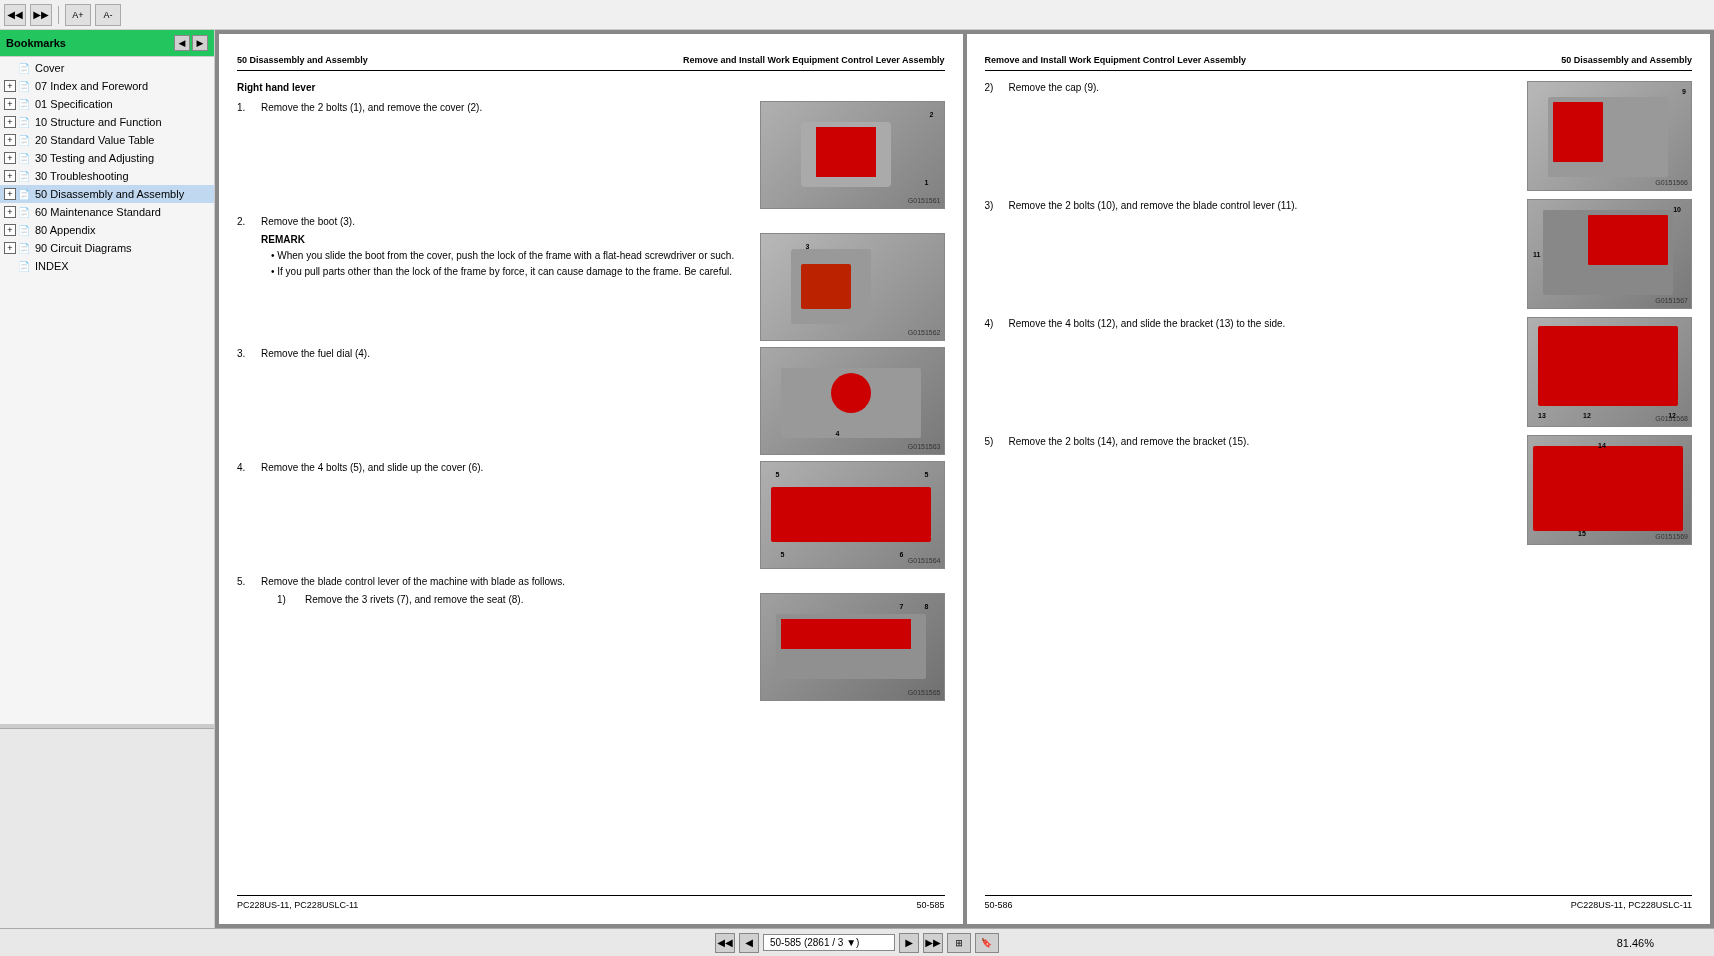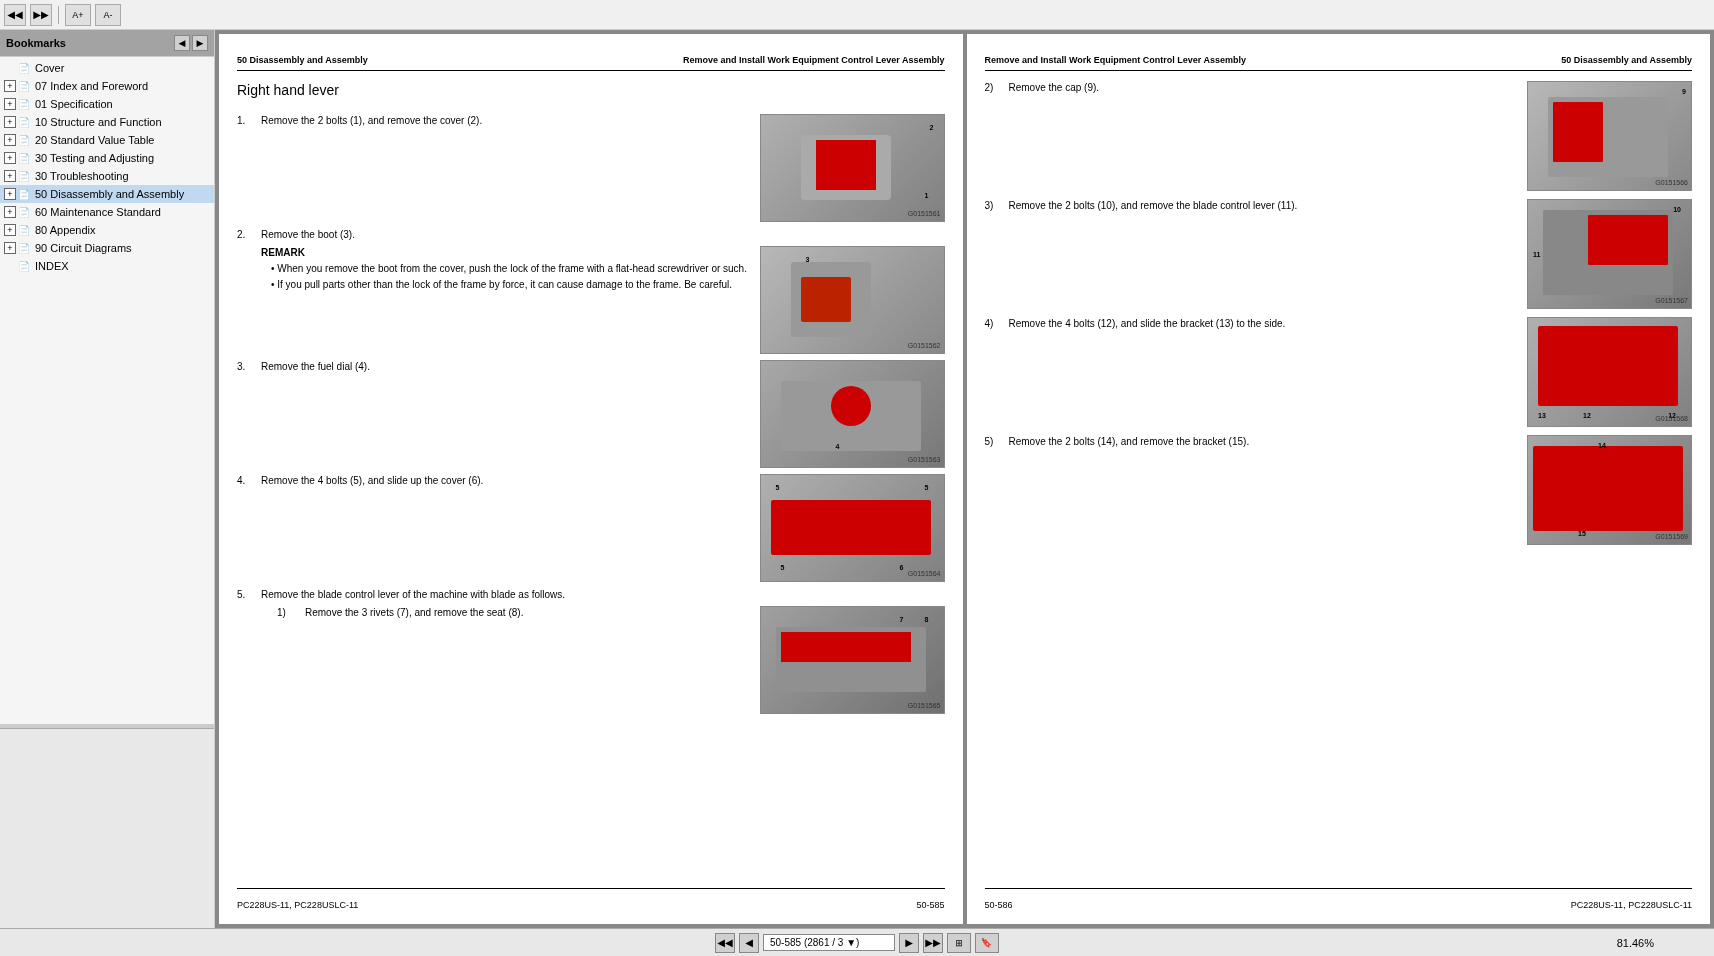--- a/index.html
+++ b/index.html
@@ -37,21 +37,21 @@
     #sidebar {
       width: 215px;
       background: #f5f5f5;
       border-right: 1px solid #ccc;
       display: flex;
       flex-direction: column;
       flex-shrink: 0;
       overflow: hidden;
     }
     #sidebar-header {
-      background: #a3a3a3;
+      background: #22c55e;
       border-bottom: 1px solid #ccc;
       padding: 13px 6px;
       font-size: 11px;
       font-weight: bold;
       display: flex;
       align-items: center;
       justify-content: space-between;
       height: 22px;
     }
     #sidebar-header-icons { display: flex; gap: 2px; }
@@ -137,24 +137,24 @@
 
     .page-footer {
       position: absolute;
       bottom: 12px;
       left: 18px;
       right: 18px;
       display: flex;
       justify-content: space-between;
       font-size: 9px;
       border-top: 1px solid #000;
-      padding-top: 10px;
-    }
-
-    .section-title { font-size: 14px; font-weight: normal; margin-bottom: 14px; }
+      padding-top: 3px;
+    }
+
+    .section-title { font-size: 10px; font-weight: bold; margin-bottom: 6px; }
     .step { display: flex; gap: 4px; margin-bottom: 4px; }
     .step-num { flex-shrink: 0; width: 20px; }
     .step-text { flex: 1; }
     .remark { font-weight: bold; font-size: 10px; margin: 3px 0 2px 24px; }
     .remark-item { margin-left: 34px; margin-bottom: 2px; }
     .remark-item::before { content: "• "; }
     .sub-step { margin-left: 24px; display: flex; gap: 4px; margin-bottom: 3px; }
     .sub-step-num { flex-shrink: 0; width: 24px; font-size: 10px; }
 
     
@@ -330,21 +330,21 @@
           </div>
         </div>
 
         <div style="display:flex; gap:8px; margin-bottom:6px;">
           <div style="flex:1;">
             <div class="step">
               <span class="step-num">2.</span>
               <span class="step-text">Remove the boot (3).</span>
             </div>
             <div class="remark">REMARK</div>
-            <div class="remark-item">When you remove the boot from the cover, push the lock of the frame with a flat-head screwdriver or such.</div>
+            <div class="remark-item">When you slide the boot from the cover, push the lock of the frame with a flat-head screwdriver or such.</div>
             <div class="remark-item">If you pull parts other than the lock of the frame by force, it can cause damage to the frame. Be careful.</div>
           </div>
           <div class="img-box" style="width:185px;height:108px;background:linear-gradient(135deg,#b8b8b8,#888);flex-shrink:0;align-self:flex-start;margin-top:18px;">
             <div style="position:absolute;top:15px;left:30px;width:80px;height:75px;background:#999;border-radius:3px;"></div>
             <div style="position:absolute;top:30px;left:40px;width:50px;height:45px;background:#bb2200;border-radius:2px;"></div>
             <div style="position:absolute;top:8px;left:45px;font-size:7px;font-weight:bold;">3</div>
             <div class="img-id">G0151562</div>
           </div>
         </div>
 

